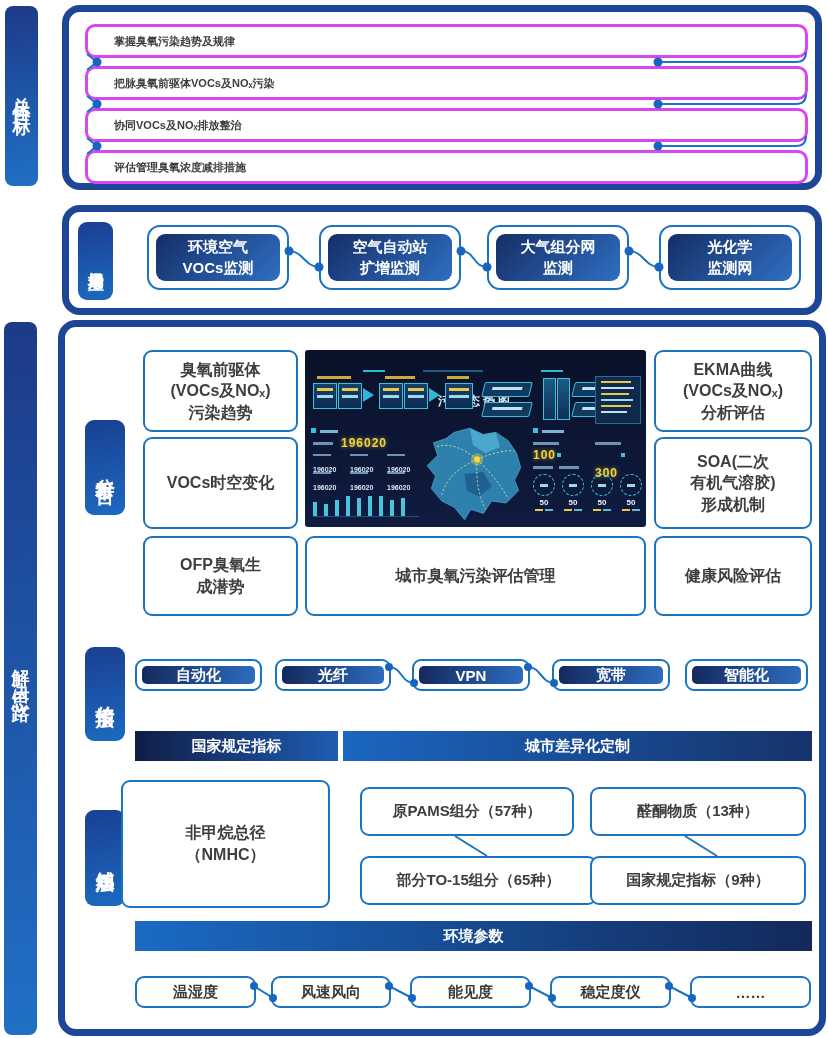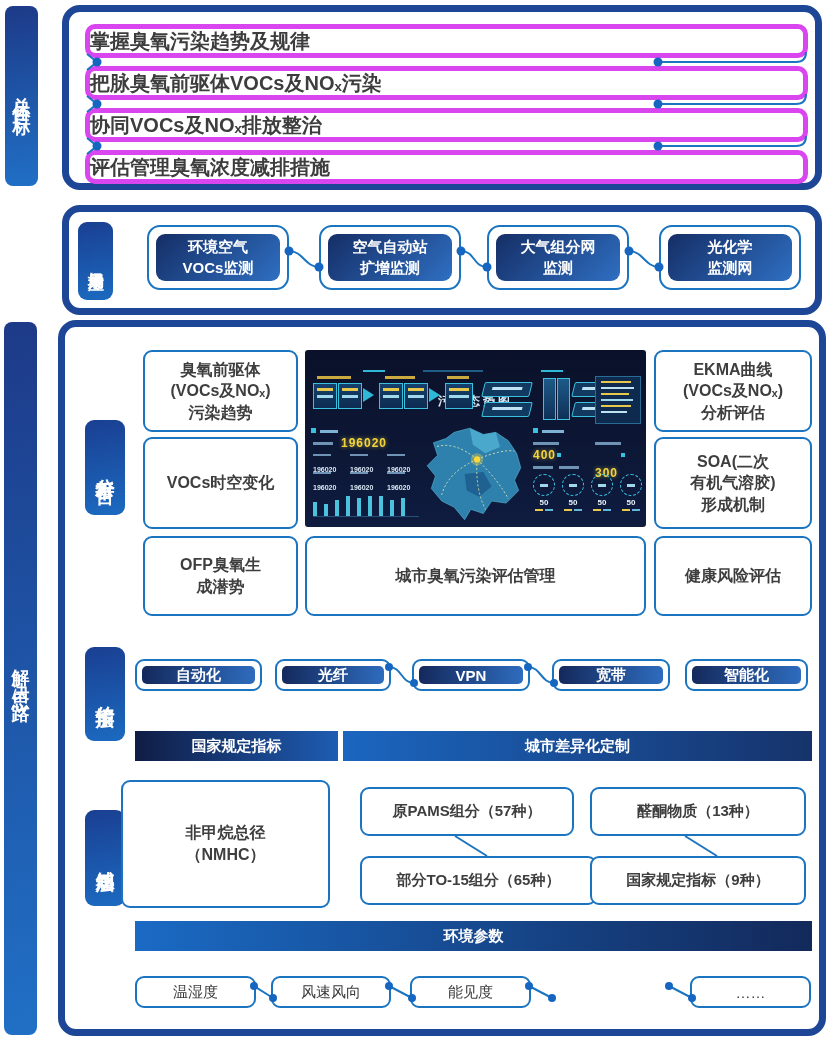--- a/index.html
+++ b/index.html
@@ -10,41 +10,41 @@
   .panel{border:7px solid #1e4696;border-radius:18px;background:#fff;}
   
   .vbar{background:linear-gradient(170deg,#1d3a88 0%,#2070c6 100%);border-radius:8px;
         display:flex;align-items:center;justify-content:center;color:#fff;font-weight:bold;}
   .vtext{writing-mode:vertical-rl;text-orientation:upright;letter-spacing:7px;font-size:18px;}
   
   .vlabel{background:linear-gradient(170deg,#1a3f92 0%,#1b6ac0 100%);border-radius:9px;
           display:flex;align-items:center;justify-content:center;color:#fff;font-weight:bold;}
   .vlabel .vtext{letter-spacing:2px;font-size:19px;}
   
-  .orow{border:5px solid #d946ef;border-radius:10px;background:#fff;display:flex;align-items:center;
-        font-weight:bold;color:#3d3d3d;font-size:20px;}
+  .orow{border:3px solid #d946ef;border-radius:10px;background:#fff;display:flex;align-items:center;
+        padding-left:26px;font-weight:bold;color:#3d3d3d;font-size:11px;}
   
   .group{border:2px solid #1b74c0;border-radius:13px;background:#fff;padding-left:20px;}
   .gbtn{position:absolute;border-radius:9px;background:linear-gradient(135deg,#152e66 0%,#2f6fc2 100%);
         color:#fff;font-weight:bold;display:flex;flex-direction:column;align-items:center;justify-content:center;
         text-align:center;font-size:15px;line-height:1.35;}
   .tgroup{border:2px solid #1b74c0;border-radius:9px;background:#fff;}
   .tbtn{position:absolute;inset:5px;border-radius:5px;background:linear-gradient(90deg,#14295c 0%,#2e6cbe 100%);
         color:#fff;font-weight:bold;display:flex;align-items:center;justify-content:center;font-size:15px;}
   
   .wbox{border:2px solid #1b74c0;border-radius:9px;background:#fff;display:flex;align-items:center;
         justify-content:center;text-align:center;font-weight:bold;color:#3e3e3e;font-size:16px;
         line-height:1.35;white-space:pre-line;}
   
   .hbar{display:flex;align-items:center;justify-content:center;color:#fff;font-weight:bold;font-size:15px;}
   .hbar.dark{background:linear-gradient(90deg,#101d45 0%,#1e5cb2 100%);}
   .hbar.lite{background:linear-gradient(90deg,#1b66c0 0%,#16336b 100%);}
   
   .ebox{border:2px solid #1b74c0;border-radius:9px;background:#fff;display:flex;align-items:center;
-        justify-content:center;font-weight:normal;color:#3a3a3a;font-size:15px;}
+        justify-content:center;font-weight:bold;color:#3a3a3a;font-size:15px;}
   
   svg.overlay{position:absolute;left:0;top:0;pointer-events:none;}
   
   .dash{background:linear-gradient(180deg,#0a1129 0%,#0f1c40 100%);border-radius:3px;overflow:hidden;}
   .dash-title{position:absolute;left:0;right:0;top:3px;text-align:center;color:#d8ecf7;font-size:12px;
               font-weight:bold;letter-spacing:3px;margin-top:40px;}
   .ddash{position:absolute;height:2px;background:#2fb9d8;}
   .cube{position:absolute;width:22px;height:24px;border:1px solid #3ac1e0;
         background:linear-gradient(180deg,#14406b,#0e2c52);}
   .cube i{display:block;height:3px;margin:4px 3px 0;background:#e8c84a;}
@@ -239,21 +239,21 @@
       <path d="M52,32 Q74,54 82,70" fill="none" stroke="#e9edb0" stroke-width="0.8" stroke-dasharray="2 2"></path>
       <path d="M52,32 Q76,22 88,24" fill="none" stroke="#e9edb0" stroke-width="0.8" stroke-dasharray="2 2"></path>
       <circle cx="52" cy="32" r="6" fill="rgba(255,216,58,0.35)"></circle>
       <circle cx="52" cy="32" r="3" fill="#ffd83a"></circle>
     </svg>
 
     <div class="sq" style="left:228px;top:78px"></div>
     <div class="mlab" style="left:237px;top:80px;width:22px"></div>
     <div class="mlab" style="left:228px;top:92px;width:26px;background:#6f93b4"></div>
     <div class="mlab" style="left:290px;top:92px;width:26px;background:#6f93b4"></div>
-    <div class="dpanel-num" style="left:228px;top:98px">400</div>
+    <div class="dpanel-num" style="left:228px;top:98px">100</div>
     <div class="sq" style="left:252px;top:103px;width:4px;height:4px"></div>
     <div class="dpanel-num" style="left:290px;top:116px">300</div>
     <div class="sq" style="left:316px;top:103px;width:4px;height:4px"></div>
     <div class="mlab" style="left:228px;top:116px;width:20px;background:#6f93b4"></div>
     <div class="mlab" style="left:254px;top:116px;width:20px;background:#6f93b4"></div>
 
     <div class="gg" style="left:226px;top:124px">
       <div class="ring">
           <i></i>
         </div>
@@ -326,20 +326,21 @@
   <div class="abs wbox" style="left:360px;top:787px;width:214px;height:49px;font-size:15px">原PAMS组分（57种）</div>
   <div class="abs wbox" style="left:590px;top:787px;width:216px;height:49px;font-size:15px">醛酮物质（13种）</div>
   <div class="abs wbox" style="left:360px;top:856px;width:237px;height:49px;font-size:15px">部分TO-15组分（65种）</div>
   <div class="abs wbox" style="left:590px;top:856px;width:216px;height:49px;font-size:15px">国家规定指标（9种）</div>
 
   <div class="abs hbar" style="left:135px;top:921px;width:677px;height:30px;background:linear-gradient(90deg,#1a6ac4 0%,#13295b 100%)">环境参数</div>
 
   <div class="abs ebox" style="left:135px;top:976px;width:121px;height:32px">温湿度</div>
   <div class="abs ebox" style="left:271px;top:976px;width:120px;height:32px">风速风向</div>
   <div class="abs ebox" style="left:410px;top:976px;width:121px;height:32px">能见度</div>
+  <div class="abs ebox" style="left:550px;top:976px;width:121px;height:32px">稳定度仪</div>
   <div class="abs ebox" style="left:690px;top:976px;width:121px;height:32px">……</div>
 
   <svg class="overlay" width="828" height="1038" viewBox="0 0 828 1038">
     <g stroke="#1b74c0" stroke-width="2" fill="none">
 
       <path d="M87 54 L97 62 L87 70"></path>
         <path d="M87 96 L97 104 L87 112"></path>
         <path d="M87 138 L97 146 L87 154"></path>
 
       <path d="M658 62 H796 Q806 62 806 52"></path>

